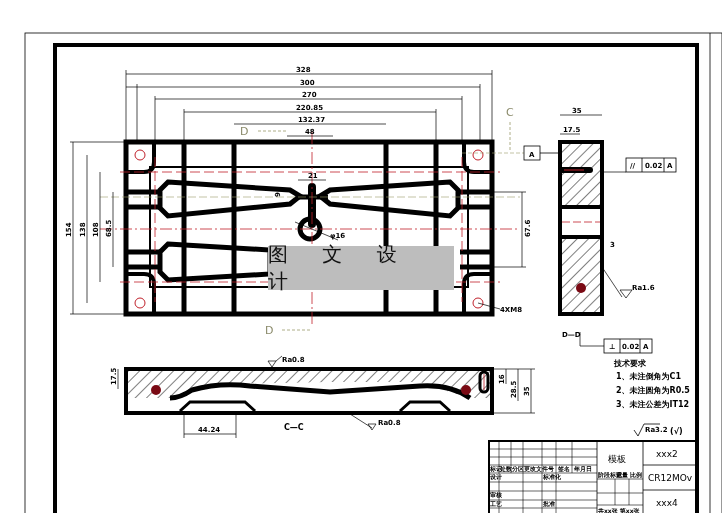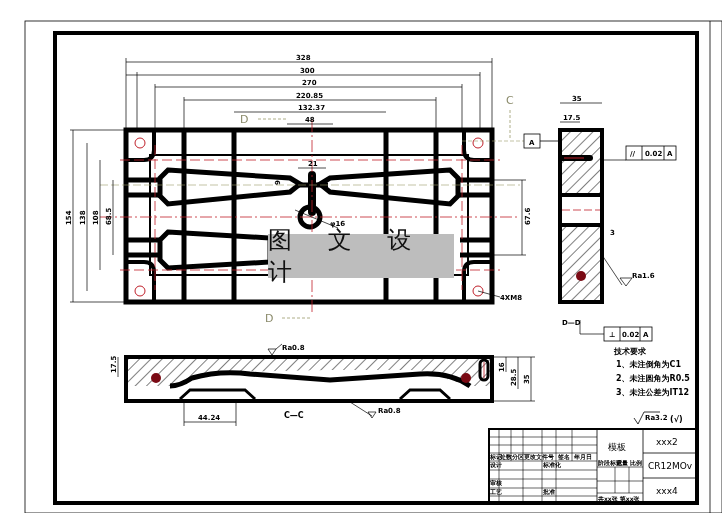--- a/index.html
+++ b/index.html
@@ -1,25 +1,25 @@
 <!DOCTYPE html>
 <html><head>
 <meta charset="utf-8">
 <style>
   html, body { margin: 0; padding: 0; background: #ffffff; }
   body { width: 722px; height: 513px; position: relative; overflow: hidden; font-family: "DejaVu Sans", sans-serif; }
-  .sheet { position: absolute; left: 0; top: 0; width: 722px; height: 393px; }
+  .sheet { position: absolute; left: 0; top: 12px; width: 722px; height: 393px; }
   svg text { font-family: "DejaVu Sans", sans-serif; }
   .dim { font-size: 7px; fill: #000; font-weight: bold; }
   .note { font-size: 8px; fill: #000; font-weight: bold; }
   .label-d { font-size: 11px; fill: #8a8a6a; }
   .watermark {
     position: absolute; left: 268px; top: 234px; width: 186px; height: 44px;
     background: #bdbdbd; display: flex; align-items: center; justify-content: center;
-    font-family: "DejaVu Serif", serif; font-size: 24px; letter-spacing: 14px; color: #111;
+    font-family: "DejaVu Serif", serif; font-size: 20px; letter-spacing: 14px; color: #111;
   }
   .tb-text { font-size: 6px; fill: #000; font-weight: bold; }
   .tb-big { font-size: 9px; fill: #000; }
 </style>
 </head>
 <body>
 
 <div class="sheet">
 <svg width="722" height="513" viewBox="0 0 722 513" xmlns="http://www.w3.org/2000/svg">
   <defs>

